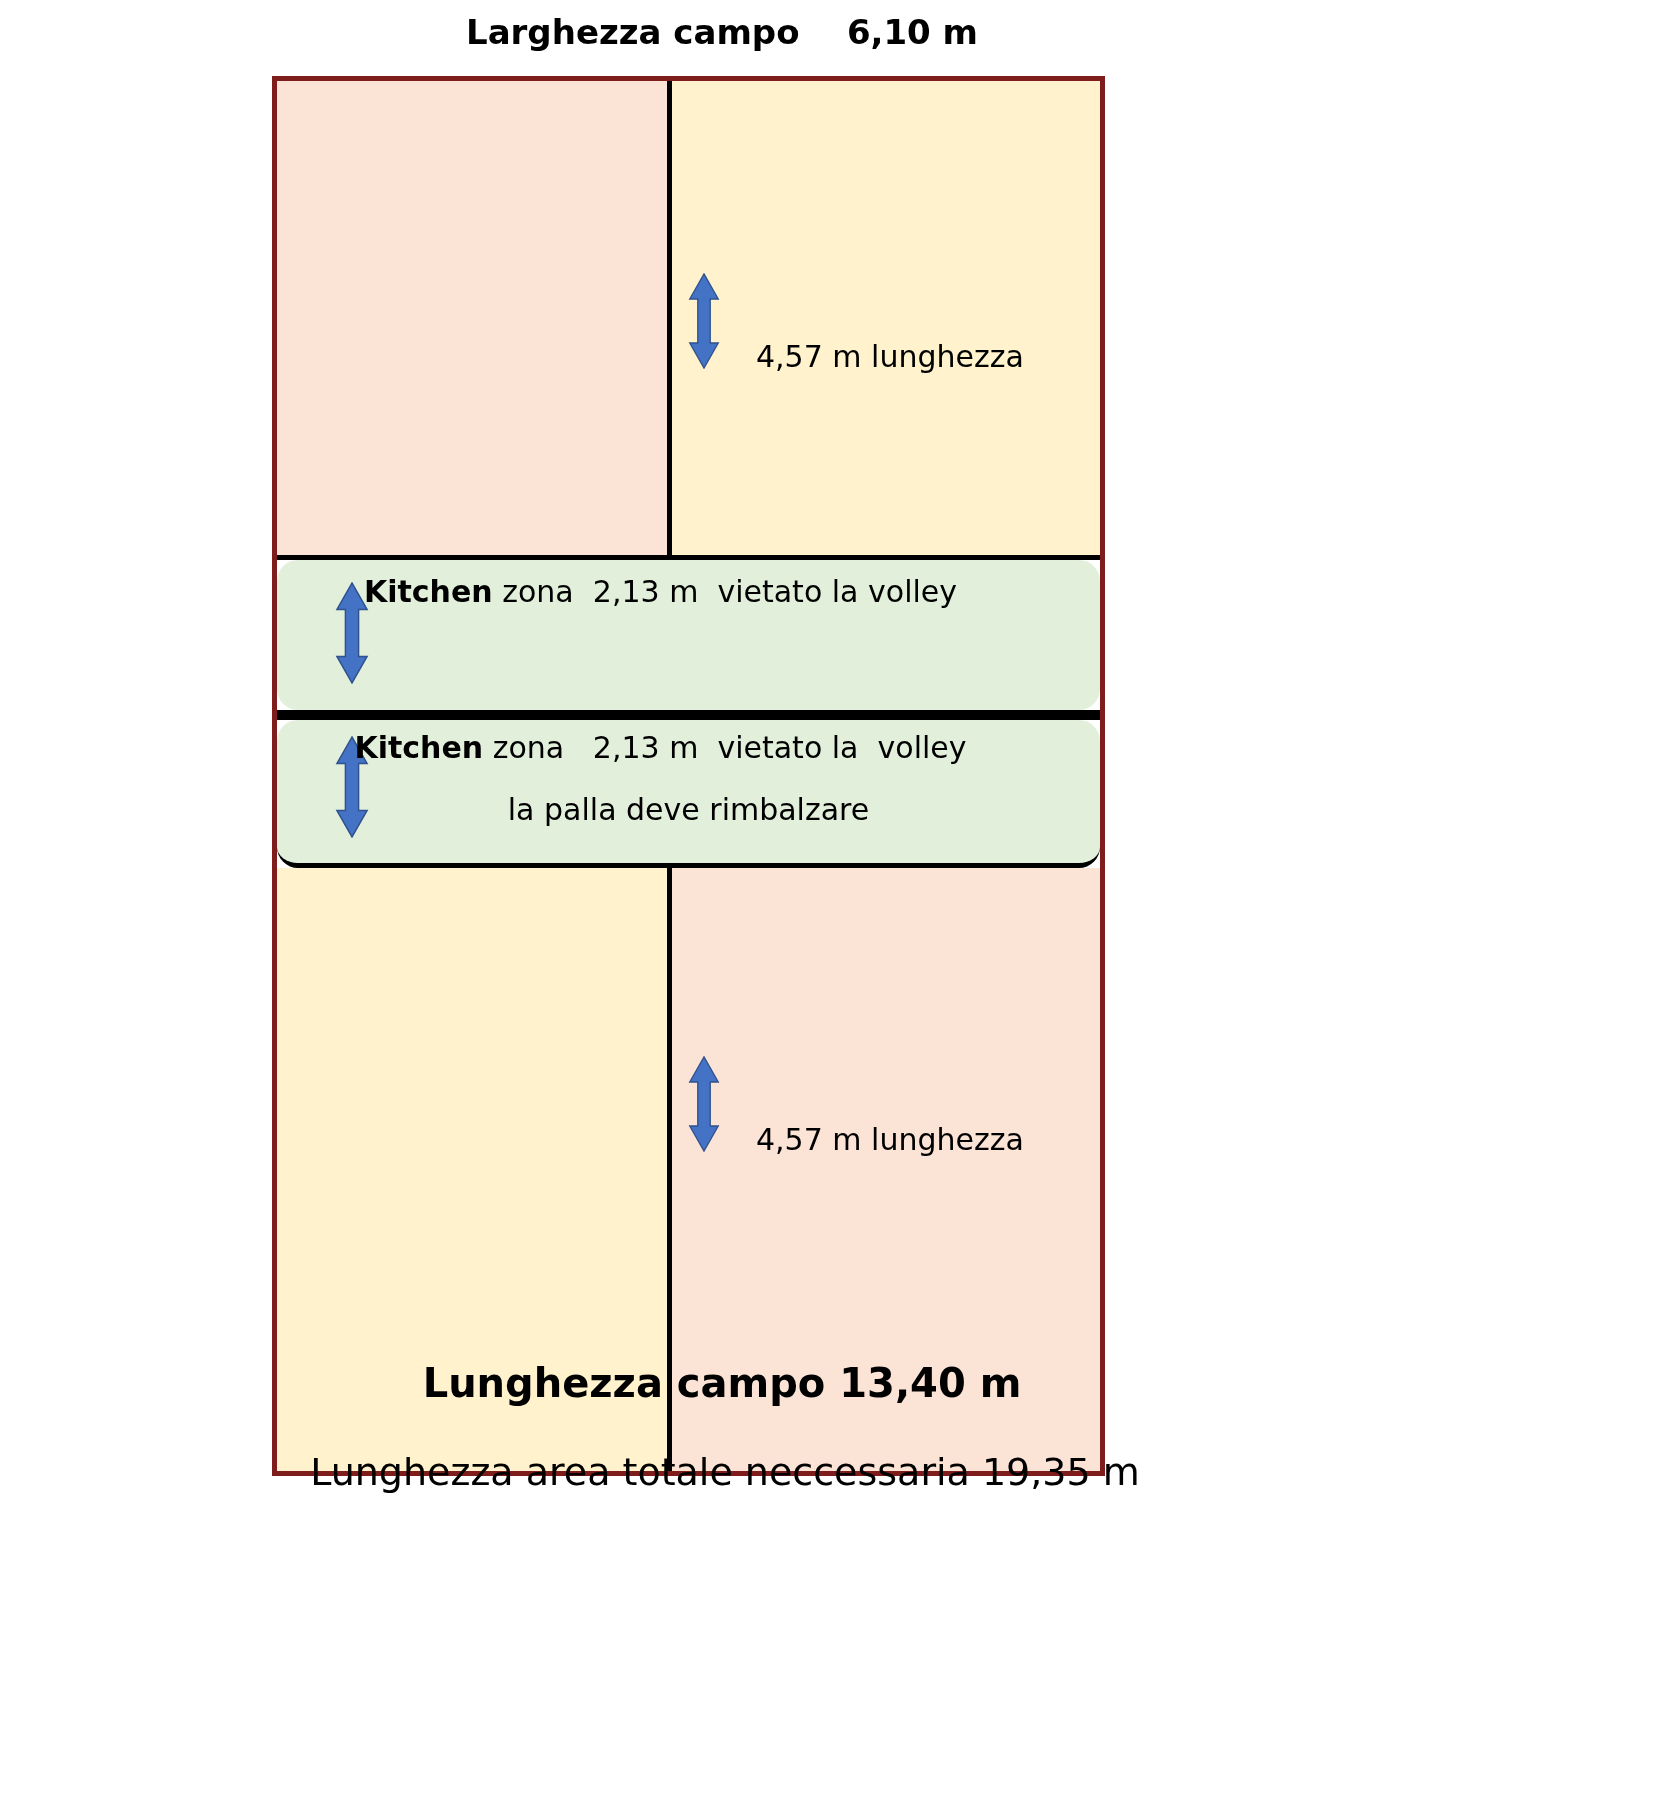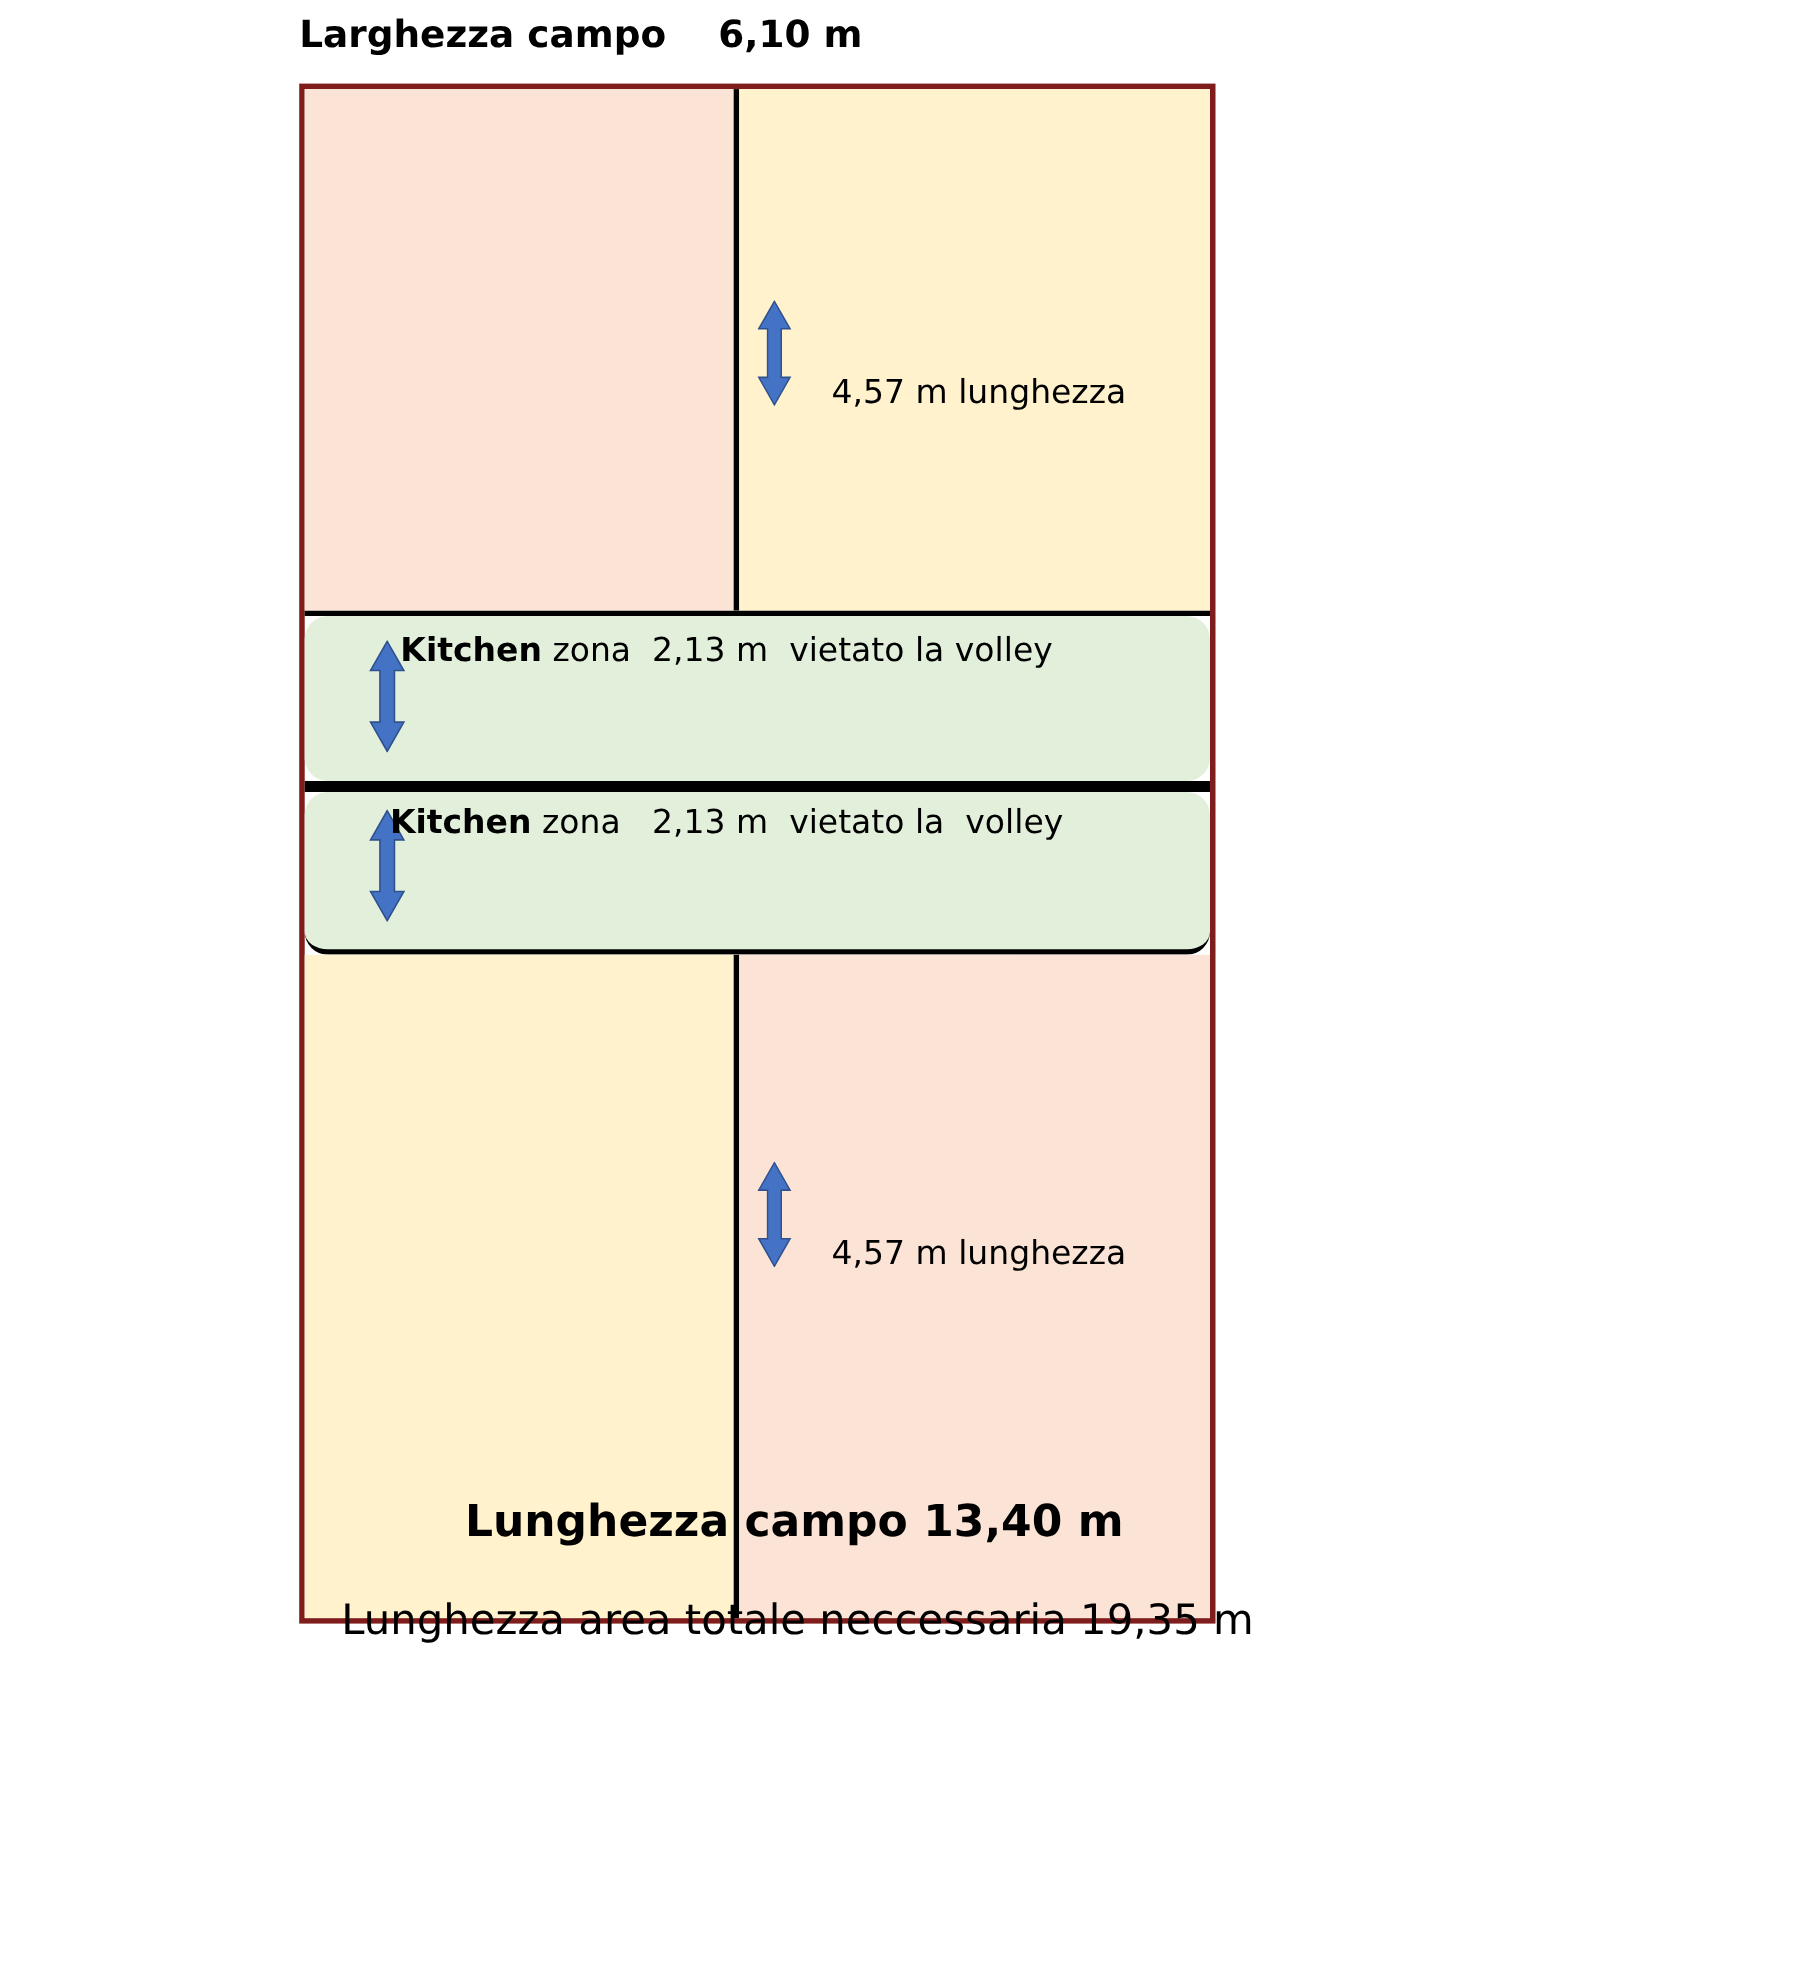--- a/index.html
+++ b/index.html
@@ -7,21 +7,21 @@
     width:1654px; height:1800px;
     background:#ffffff;
     font-family:"DejaVu Sans", sans-serif;
     position:relative;
     color:#000;
   }
   .txt { white-space:pre; }
 
   .page-title {
     position:absolute; top:12px; left:272px; width:900px;
-    text-align:left; font-size:34px; font-weight:bold;
+    text-align:center; font-size:34px; font-weight:bold;
   }
 
   .court {
     position:absolute; left:272px; top:76px;
     width:833px; height:1400px;
     border:5px solid #7f1d1d;
     box-sizing:border-box;
     display:flex; flex-direction:column;
   }
 
@@ -103,20 +103,21 @@
 
   <div class="net-band"></div>
 
   <div class="row-kitchen row-kitchen-bottom">
     <div class="arrow arrow-kitchen" style="top:16px;">
       <svg viewBox="0 0 36 100" preserveAspectRatio="none">
         <polygon points="18,1 34,27 25,27 25,73 34,73 18,99 2,73 11,73 11,27 2,27" stroke="#2f528f" stroke-width="1.5" fill="#4472c4"></polygon>
       </svg>
     </div>
     <div class="kitchen-line1 txt" style="top:10px;"><span class="k-bold">Kitchen</span><span> zona   2,13 m  vietato la  volley</span></div>
+    <div class="kitchen-line2 txt" style="top:72px;">la palla deve rimbalzare</div>
   </div>
 
   <div class="row-courts row-courts-bottom">
     <div class="cell cell-left bg-yellow"></div>
     <div class="cell cell-right bg-pink">
       <div class="arrow arrow-court" style="top:188px;">
         <svg viewBox="0 0 36 100" preserveAspectRatio="none">
           <polygon points="18,1 34,27 25,27 25,73 34,73 18,99 2,73 11,73 11,27 2,27" stroke="#2f528f" stroke-width="1.5" fill="#4472c4"></polygon>
         </svg>
       </div>

